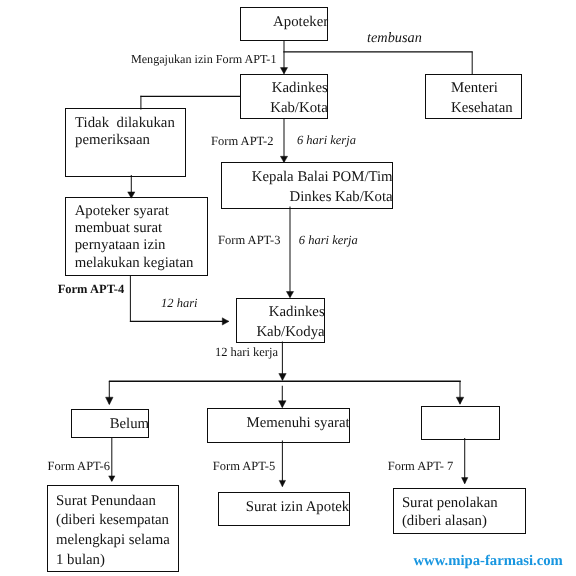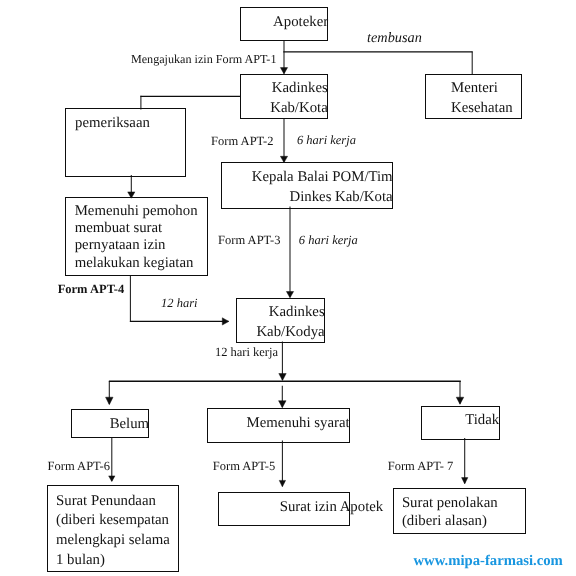--- a/index.html
+++ b/index.html
@@ -83,25 +83,26 @@
     <div>Kadinkes</div>
     <div>Kab/Kota</div>
   </div>
 
   <div class="txt" style="left:434px;top:79px;line-height:19.7px;margin-left:17px;">
     <div>Menteri</div>
     <div>Kesehatan</div>
   </div>
 
   <div class="txt" style="left:75.1px;top:114.8px;line-height:17.2px;">
+    <div>Tidak  dilakukan</div>
     <div>pemeriksaan</div>
   </div>
 
   <div class="txt" style="left:74.7px;top:203px;line-height:17.2px;">
-    <div>Memenuhi pemohon</div>
+    <div>Apoteker syarat</div>
     <div>membuat surat</div>
     <div>pernyataan izin</div>
     <div>melakukan kegiatan</div>
   </div>
 
   <div class="txt c" style="left:221.25px;top:168.3px;width:171.4px;line-height:19.6px;">
     <div>Kepala Balai POM/Tim</div>
     <div>Dinkes Kab/Kota</div>
   </div>
 
@@ -111,32 +112,29 @@
   </div>
 
   <div class="txt c" style="left:71.55px;top:415.2px;width:77.6px;line-height:19.2px;">
     <span>Belum</span>
   </div>
 
   <div class="txt c" style="left:207.25px;top:414.1px;width:142.4px;line-height:19.2px;">
     <span>Memenuhi syarat</span>
   </div>
 
-  <div class="txt c" style="left:420.35px;top:411.3px;width:78.9px;line-height:19.2px;">
-    <span>Tidak</span>
-  </div>
 
   <div class="txt" style="left:56px;top:491.9px;line-height:19.6px;">
     <div>Surat Penundaan</div>
     <div>(diberi kesempatan</div>
     <div>melengkapi selama</div>
     <div>1 bulan)</div>
   </div>
 
-  <div class="txt c" style="left:218.15px;top:497.7px;width:131.1px;line-height:19.2px;padding-left:34px;">
+  <div class="txt c" style="left:218.15px;top:497.7px;width:131.1px;line-height:19.2px;">
     <span>Surat izin Apotek</span>
   </div>
 
   <div class="txt" style="left:401.9px;top:495.1px;line-height:17.4px;">
     <div>Surat penolakan</div>
     <div>(diberi alasan)</div>
   </div>
 
   <div class="lbl" style="left:130.9px;top:52.5px;font-size:12.15px;">Mengajukan izin Form APT-1</div>
   <div class="lbl it" style="left:367px;top:30.6px;font-size:14.3px;line-height:14.9px;">tembusan</div>

